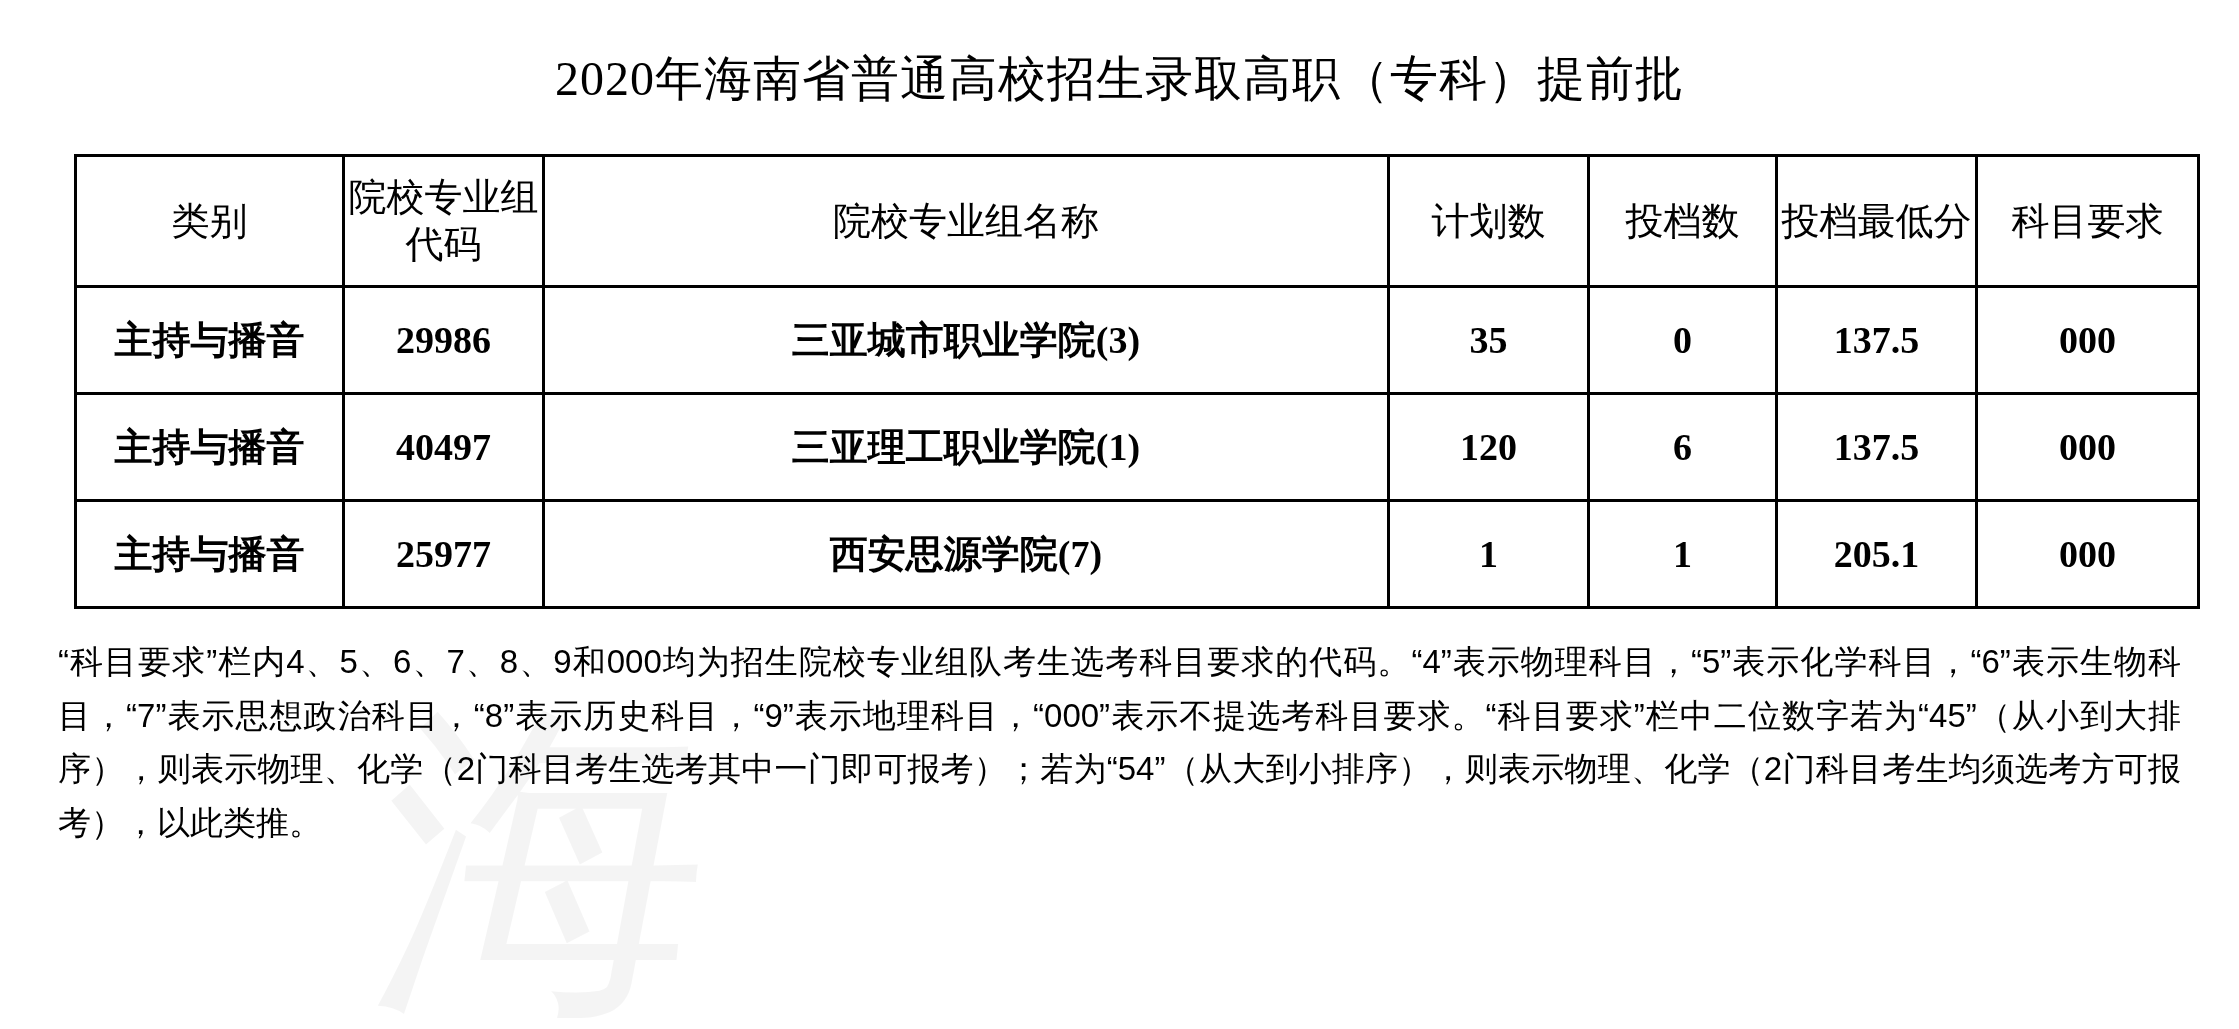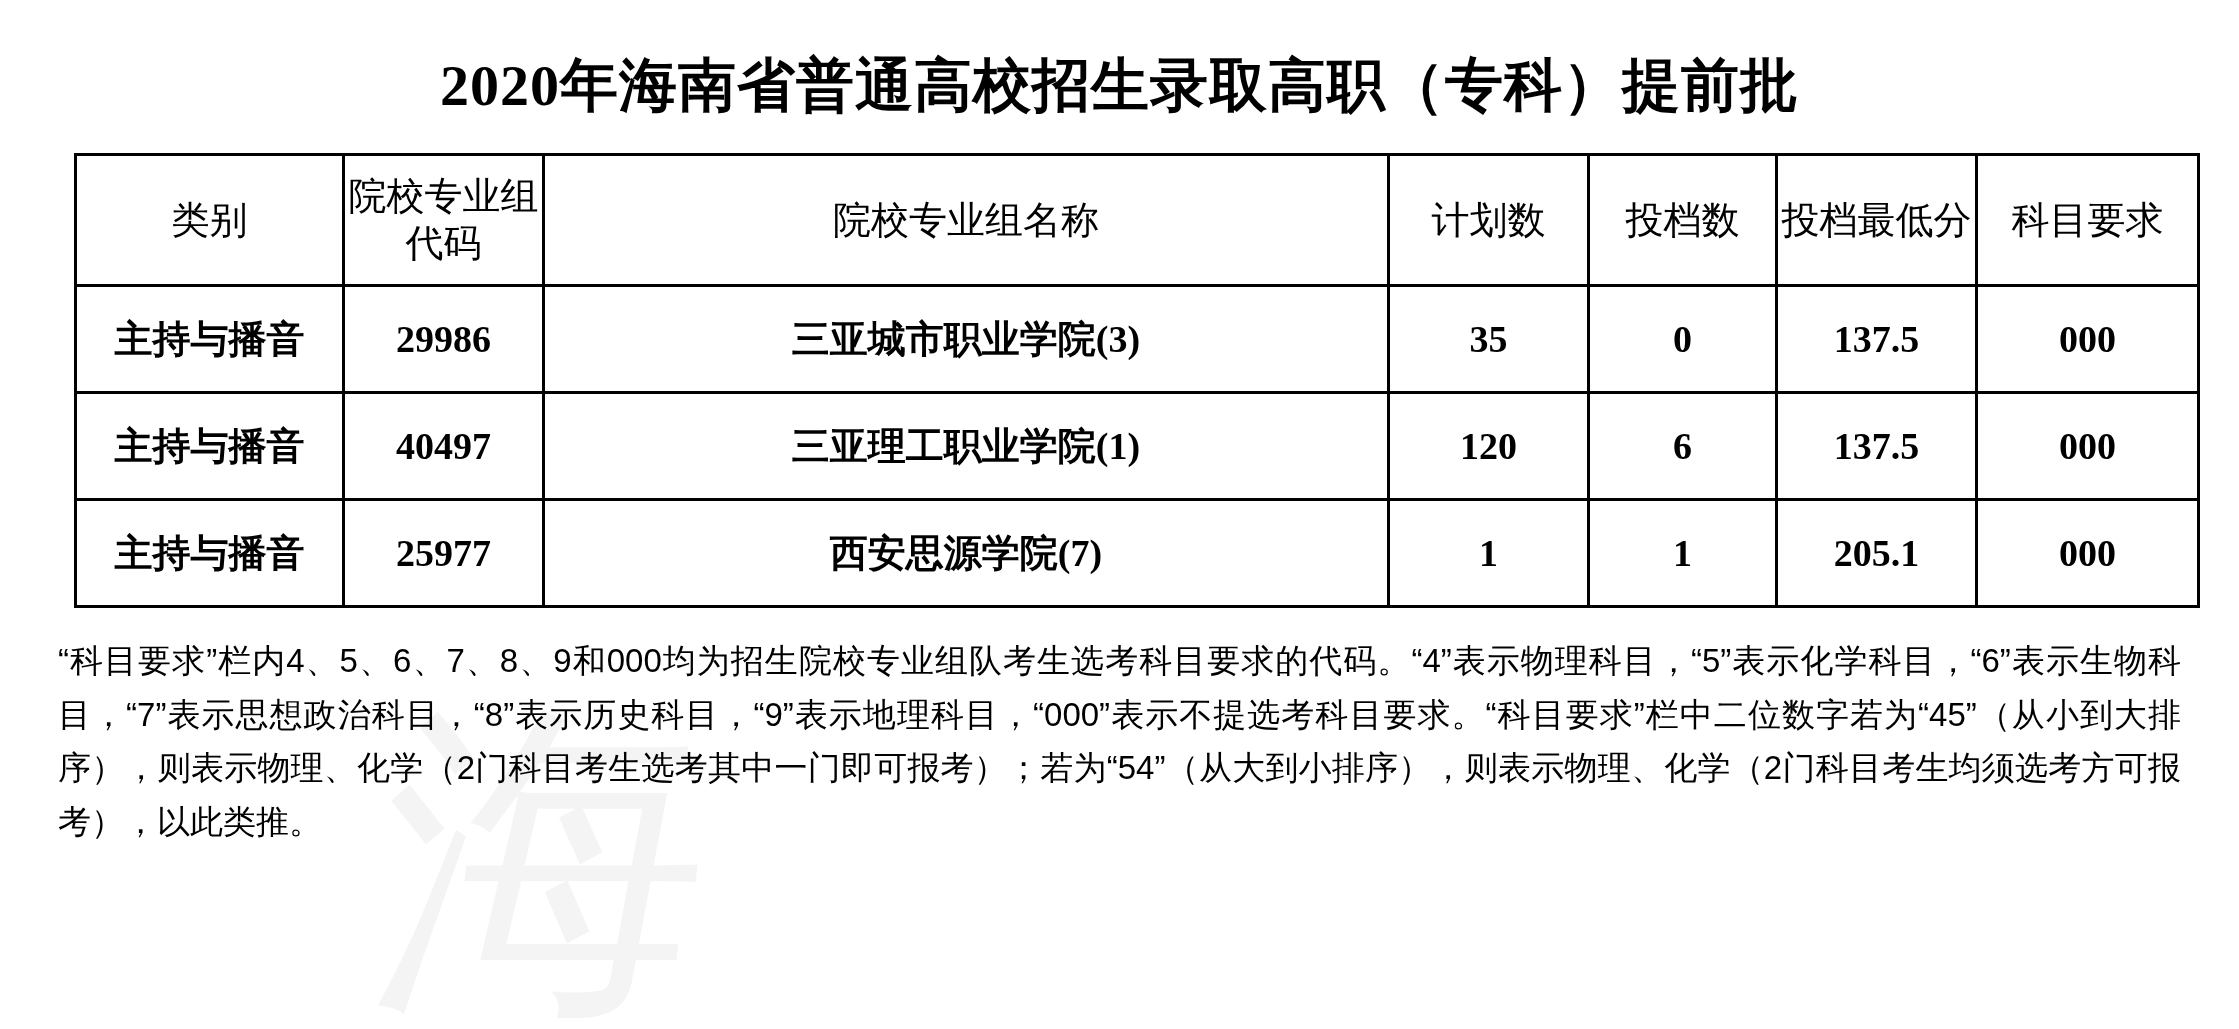--- a/index.html
+++ b/index.html
@@ -37,29 +37,29 @@
     pointer-events: none;
     transform: skewX(-6deg);
     overflow: hidden;
   }
 
   .title-block {
     padding-top: 48px;
     text-align: center;
   }
   .title-line {
-    font-size: 58px;
-    font-weight: bold;
+    font-size: 48px;
+    font-weight: normal;
     line-height: 1.30;
     letter-spacing: 1px;
     font-family: "Liberation Serif", "DejaVu Serif", serif;
   }
 
   .table-wrap {
-    margin: 30px 58px 0 58px;
+    margin: 44px 58px 0 58px;
     padding-left: 16px;
   }
   table.score-table {
     border-collapse: collapse;
     width: 2123px;
     table-layout: fixed;
   }
   table.score-table th,
   table.score-table td {
     border: 3px solid #000000;

